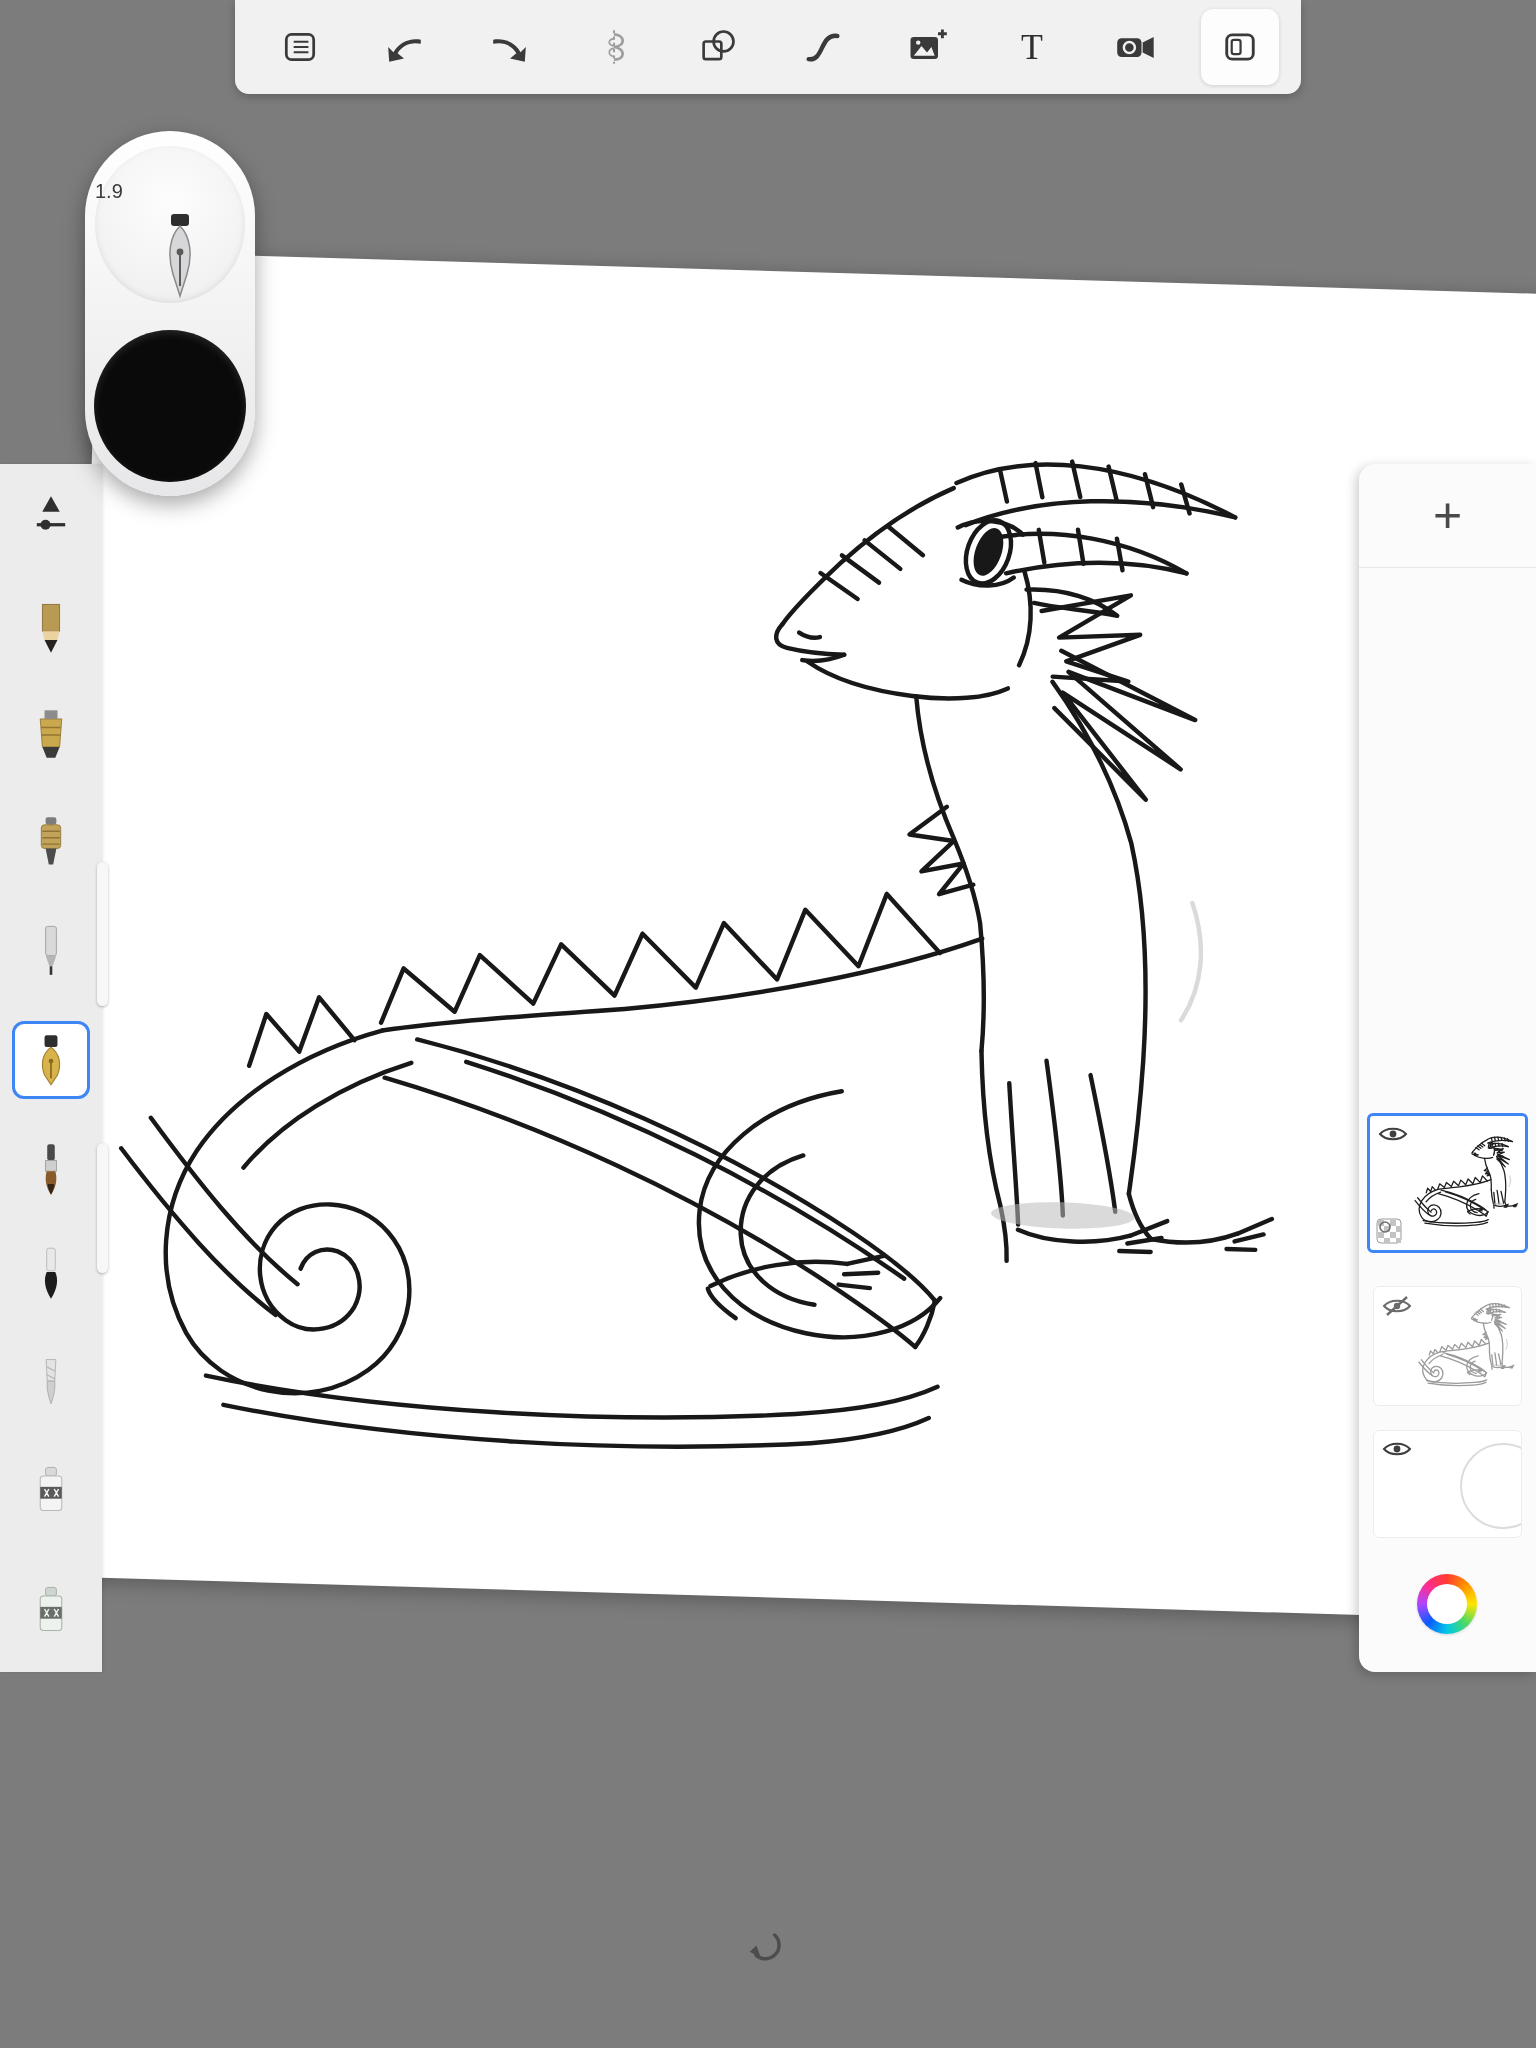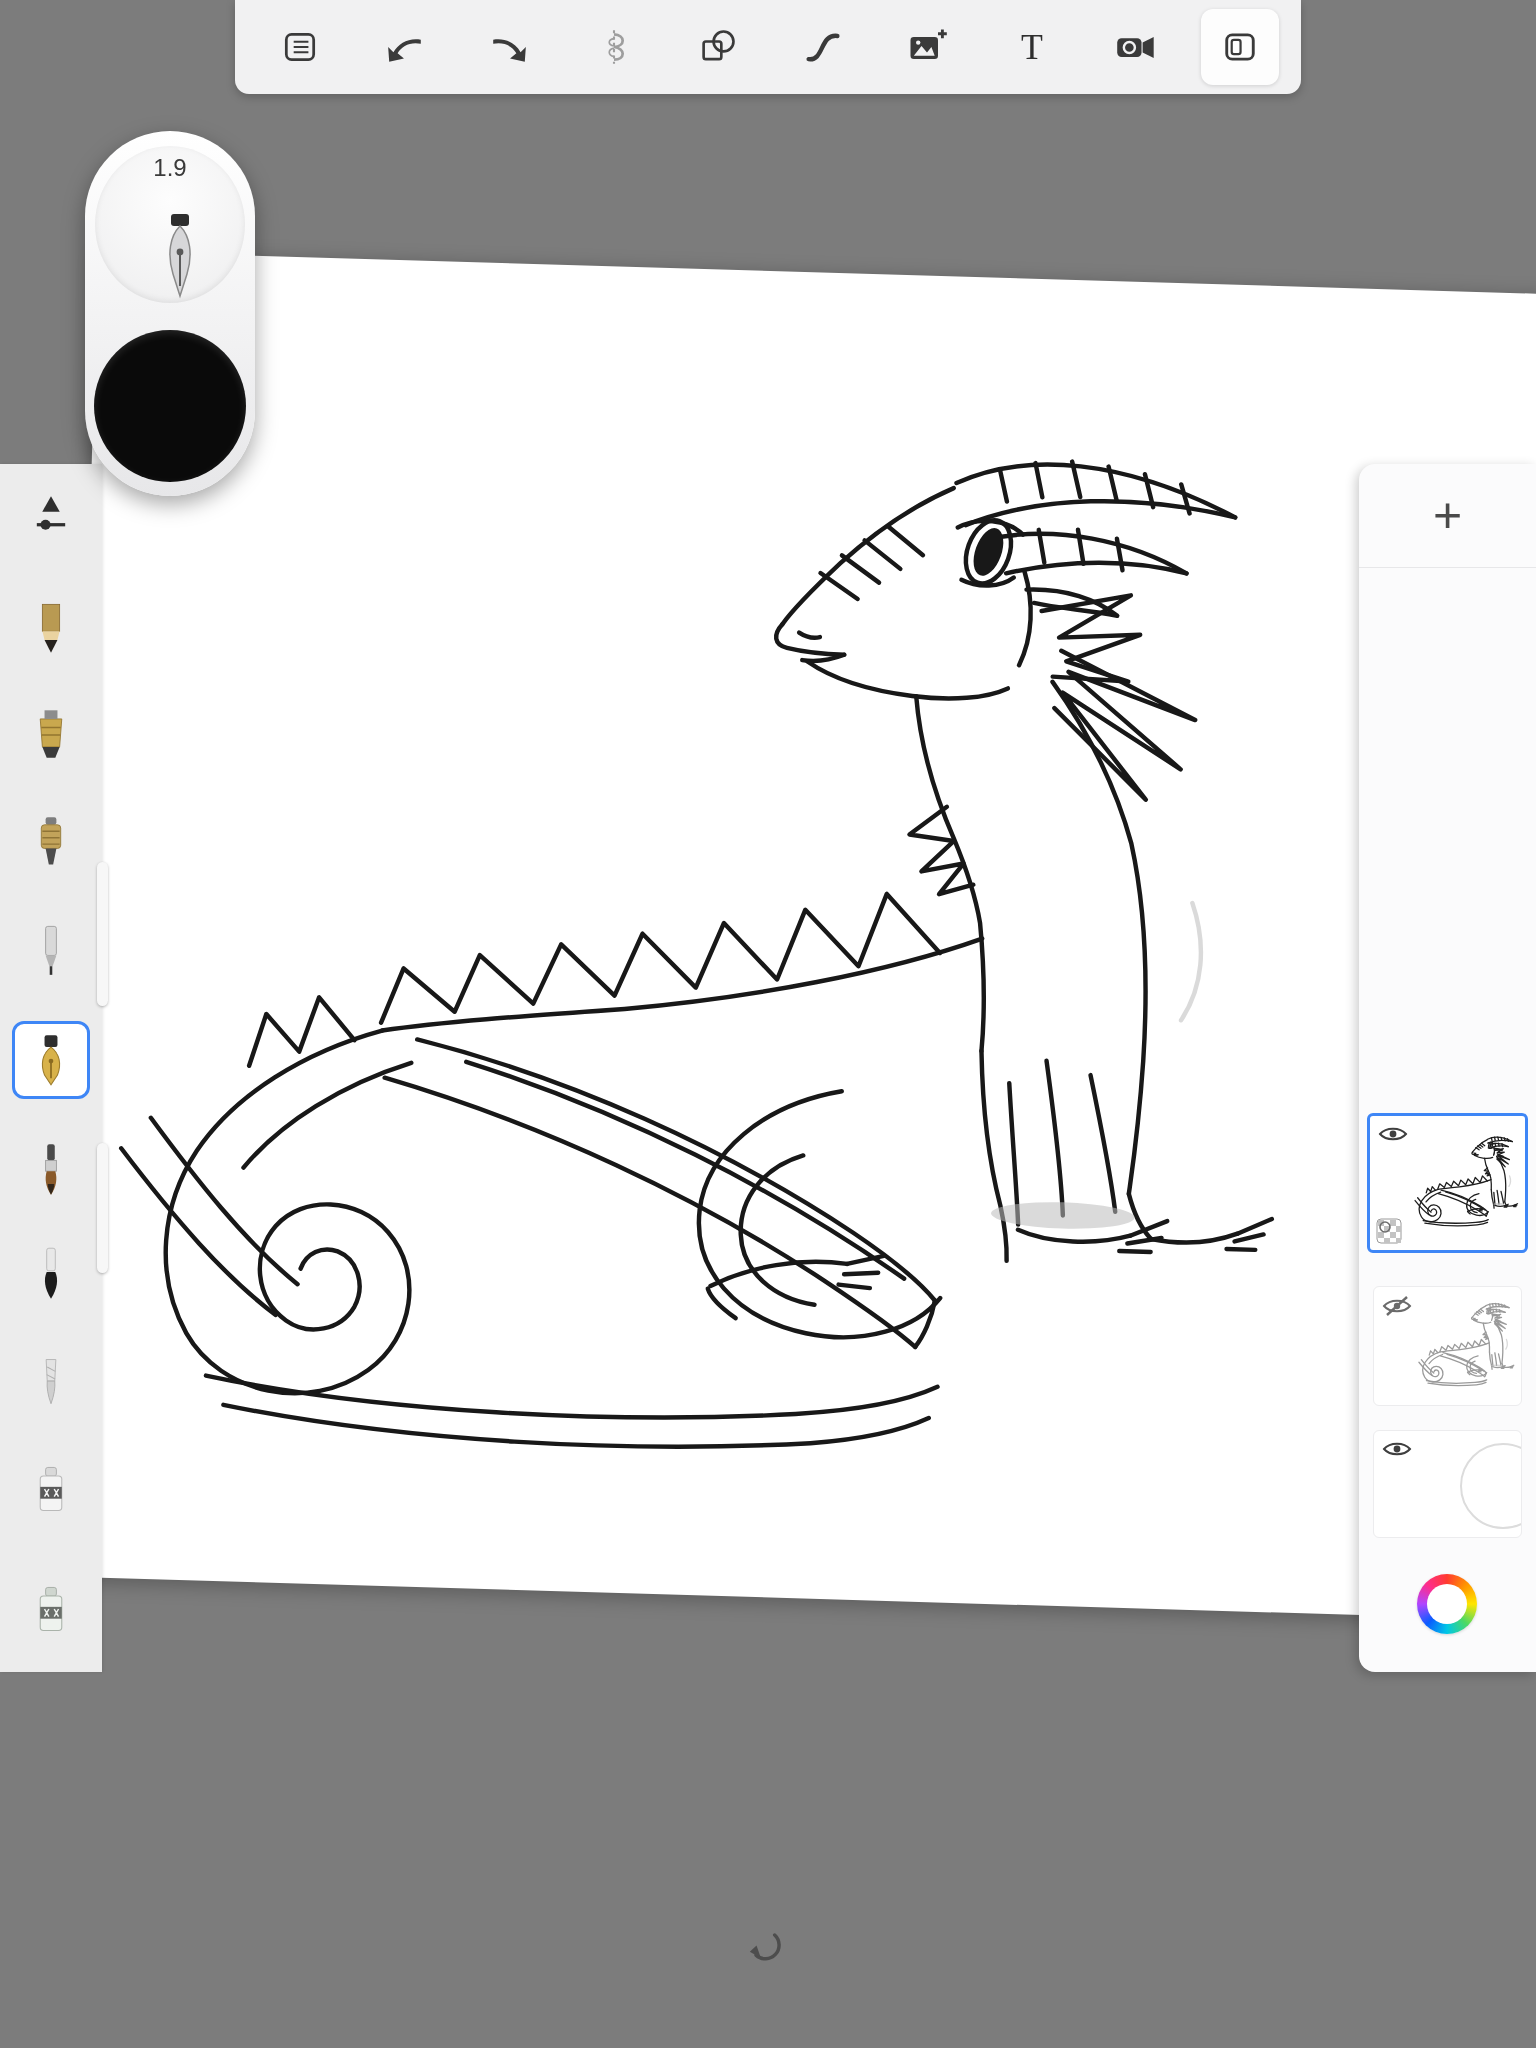--- a/index.html
+++ b/index.html
@@ -21,21 +21,21 @@
   .tbtn{width:58px;height:58px;border:none;background:transparent;display:flex;align-items:center;justify-content:center;cursor:pointer}
   .tbtn.disabled{opacity:.45}
   .tb-right{position:absolute;right:22px;top:9px;width:78px;height:76px;background:#fdfdfd;border:none;border-radius:12px;
             box-shadow:0 1px 4px rgba(0,0,0,.14);display:flex;align-items:center;justify-content:center;cursor:pointer}
 
   
   .puck{position:absolute;left:85px;top:131px;width:170px;height:365px;border-radius:85px;
         background:linear-gradient(#ffffff,#e7e7e9);box-shadow:0 8px 22px rgba(0,0,0,.35);z-index:30}
   .puck-top{position:absolute;left:10px;top:15px;width:150px;height:157px;border-radius:50%;
             background:radial-gradient(circle at 50% 35%,#fdfdfd,#ededee);box-shadow:inset 0 -2px 6px rgba(0,0,0,.08)}
-  .puck-size{position:absolute;left:0;top:8px;width:100%;text-align:center;font-size:24px;color:#3a3a3a}
+  .puck-size{position:absolute;left:0;top:34px;width:100%;font-size:20px;color:#3a3a3a}
   .puck-nib{position:absolute;left:65px;top:66px}
   .puck-color{position:absolute;left:9px;top:199px;width:152px;height:152px;border-radius:50%;background:#0a0a0a;
               box-shadow:inset 0 3px 8px rgba(255,255,255,.12)}
 
   
   .toolstrip{position:absolute;left:0;top:464px;width:102px;height:1208px;background:#ececec;
              box-shadow:1px 0 3px rgba(0,0,0,.10);z-index:20}
   .tool{position:absolute;left:15px;width:72px;height:72px;border:none;background:transparent;
         display:flex;align-items:center;justify-content:center;cursor:pointer}
   .tool.selected{left:12px;width:78px;height:78px;background:#fff;border:3px solid #3e86f6;border-radius:12px}

